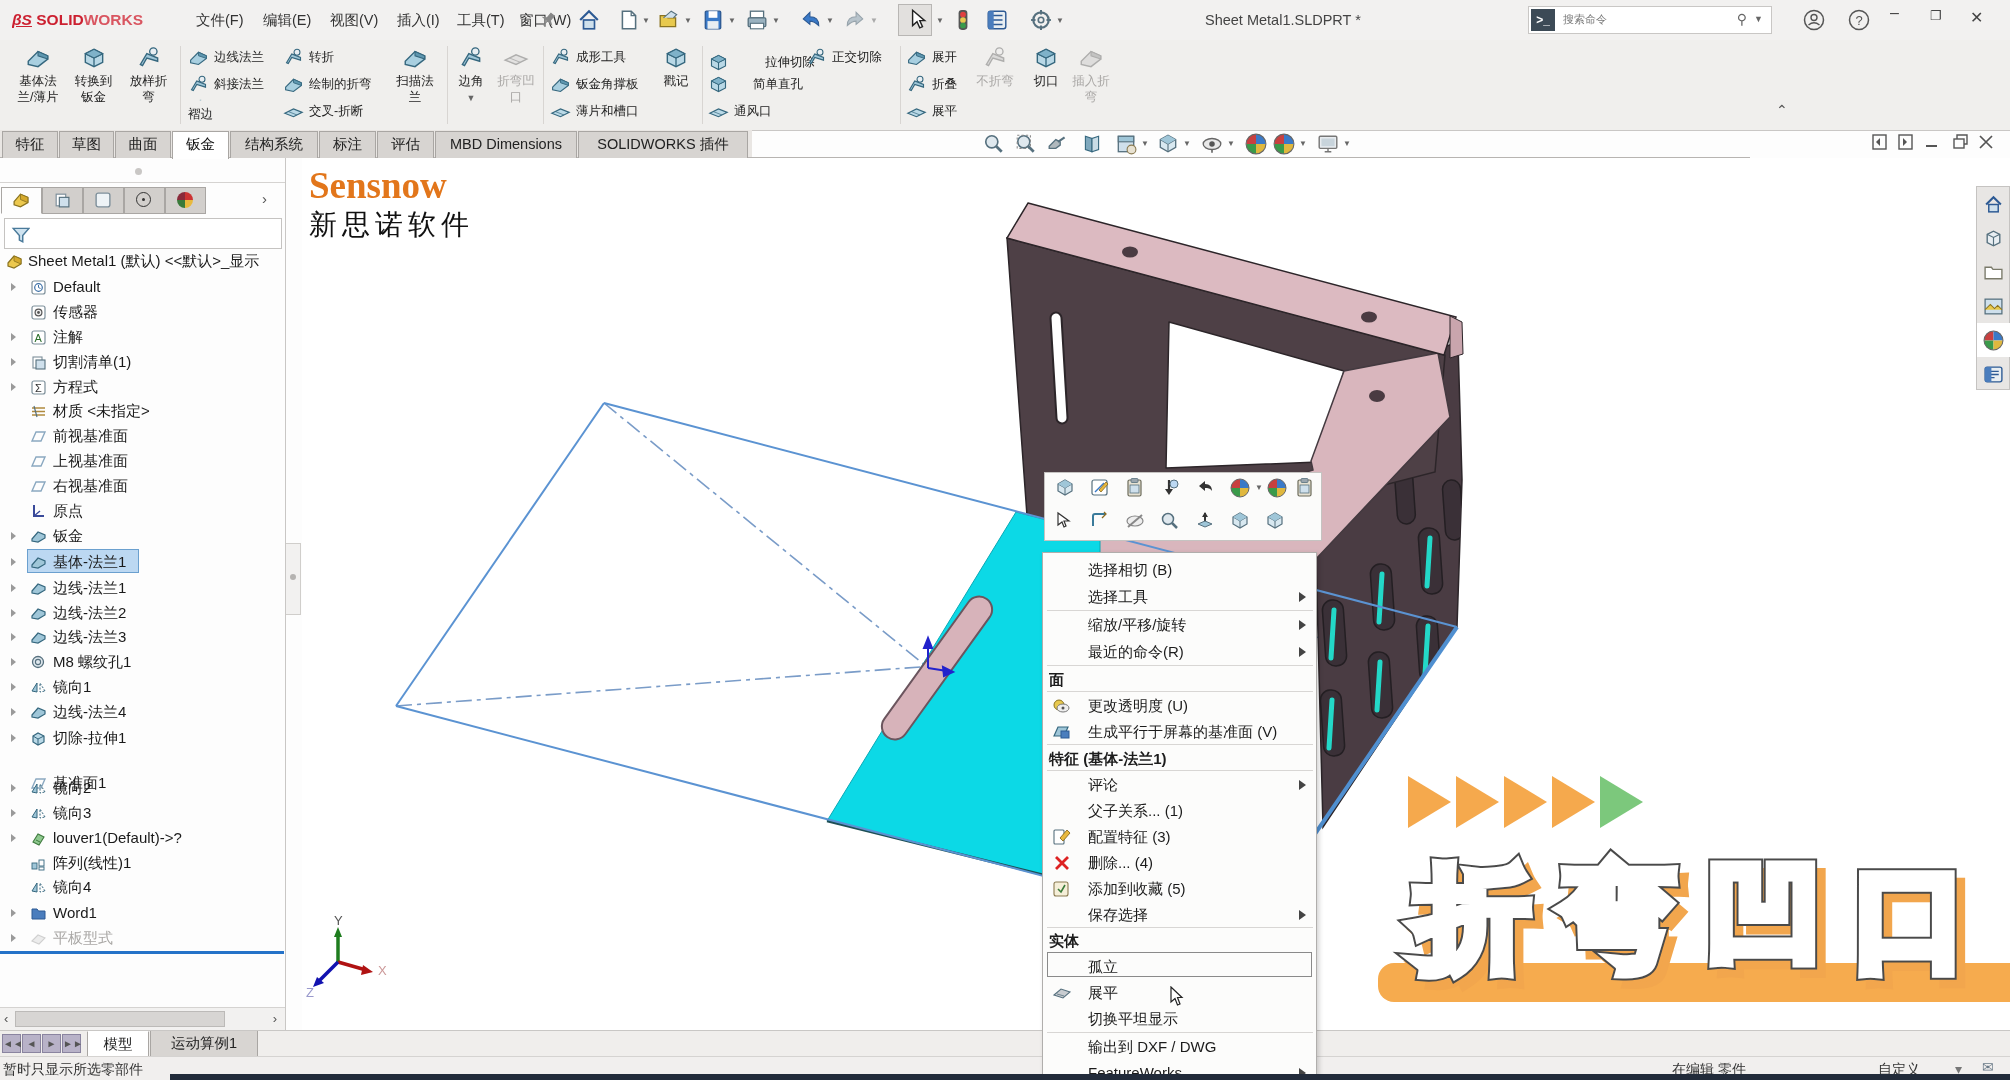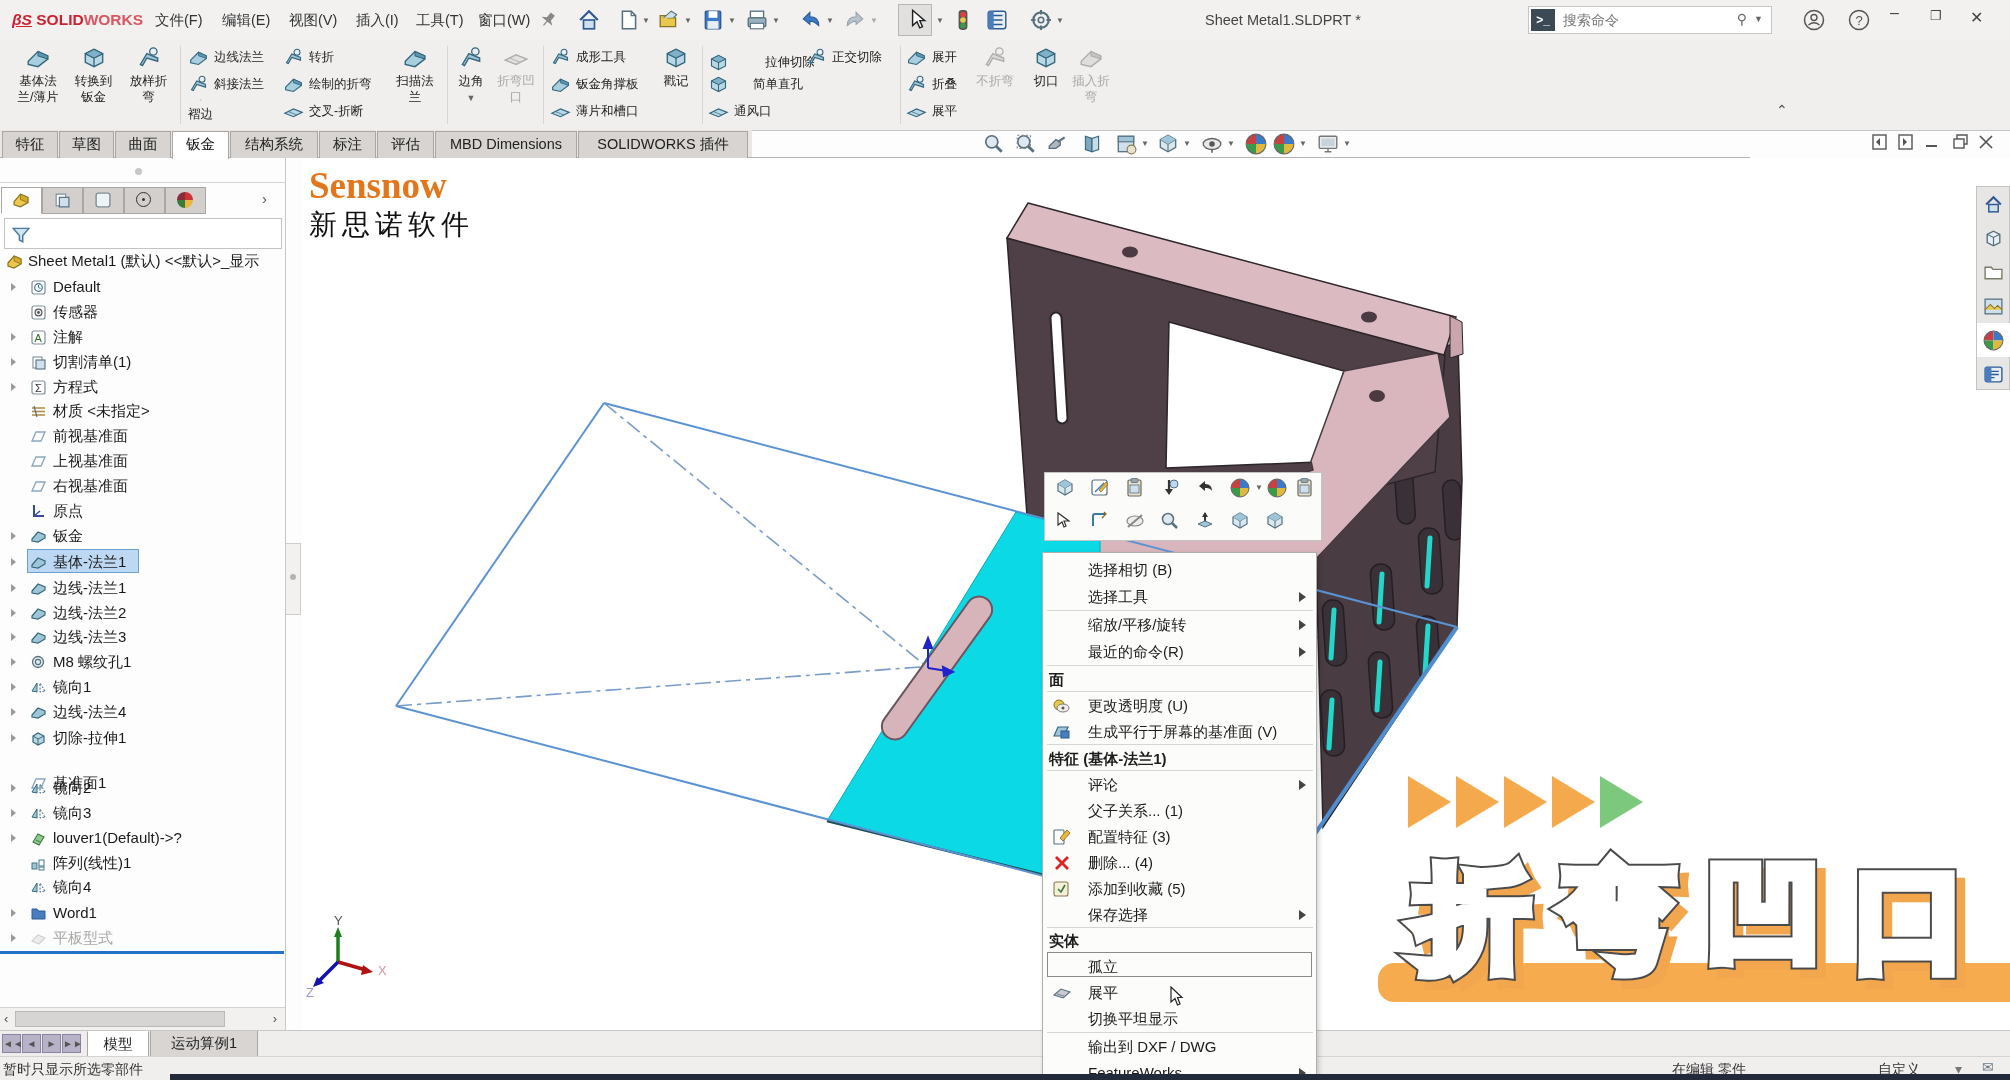--- a/index.html
+++ b/index.html
@@ -1,27 +1,27 @@
 <!DOCTYPE html>
 <html><head>
 <meta charset="utf-8">
 <style>
 * { margin:0; padding:0; box-sizing:border-box; }
 html,body { width:2010px; height:1080px; overflow:hidden; font-family:"Liberation Sans",sans-serif; }
 body { position:relative; background:#fff; }
 .abs { position:absolute; }
 
 #titlebar { left:0; top:0; width:2010px; height:40px; background:#f2f1f0; z-index:8; }
-#titlebar .menu { font-size:14.5px; color:#333; position:absolute; top:11px; }
+#titlebar .menu { font-size:14.5px; color:#333; position:absolute; top:11px;margin-left:41px; }
 #swlogo { position:absolute; left:12px; top:11px; font-weight:bold; font-size:15.5px; color:#cc2030; letter-spacing:0px; width:135px; overflow:hidden; white-space:nowrap;}
 #doctitle { position:absolute; left:1205px; top:12px; font-size:14.5px; color:#444; }
 .tbi { position:absolute; top:9px; }
 #searchbox { position:absolute; left:1528px; top:6px; width:244px; height:28px; background:#fff; border:1px solid #c9c7c5; }
 #searchbox .sqi { position:absolute; left:2px; top:2px; width:24px; height:22px; background:#3c4a56; color:#fff; font-size:12px; font-weight:bold; text-align:center; line-height:22px; }
-#searchbox .ph { position:absolute; left:34px; top:5px; font-size:14px; color:#777; }
+#searchbox .ph { position:absolute; left:34px; top:5px; font-size:11px; color:#777; }
 .winglyph { position:absolute; top:8px; font-size:16px; color:#444; }
 
 #ribbon { left:0; top:40px; width:2010px; height:90px; background:#f0efed; z-index:8; }
 .rsep { position:absolute; top:6px; height:78px; width:1px; background:#d8d5d2; }
 .rbig { position:absolute; top:5px; text-align:center; font-size:12.5px; color:#222; line-height:16px; }
 .rbig svg { display:block; margin:0 auto 2px auto; }
 .rrow { position:absolute; font-size:12.5px; color:#222; height:24px; display:flex; align-items:center; gap:5px; white-space:nowrap; }
 .grayt { color:#a9a7a5 !important; }
 .grayi { filter:grayscale(1) opacity(0.45); }
 

